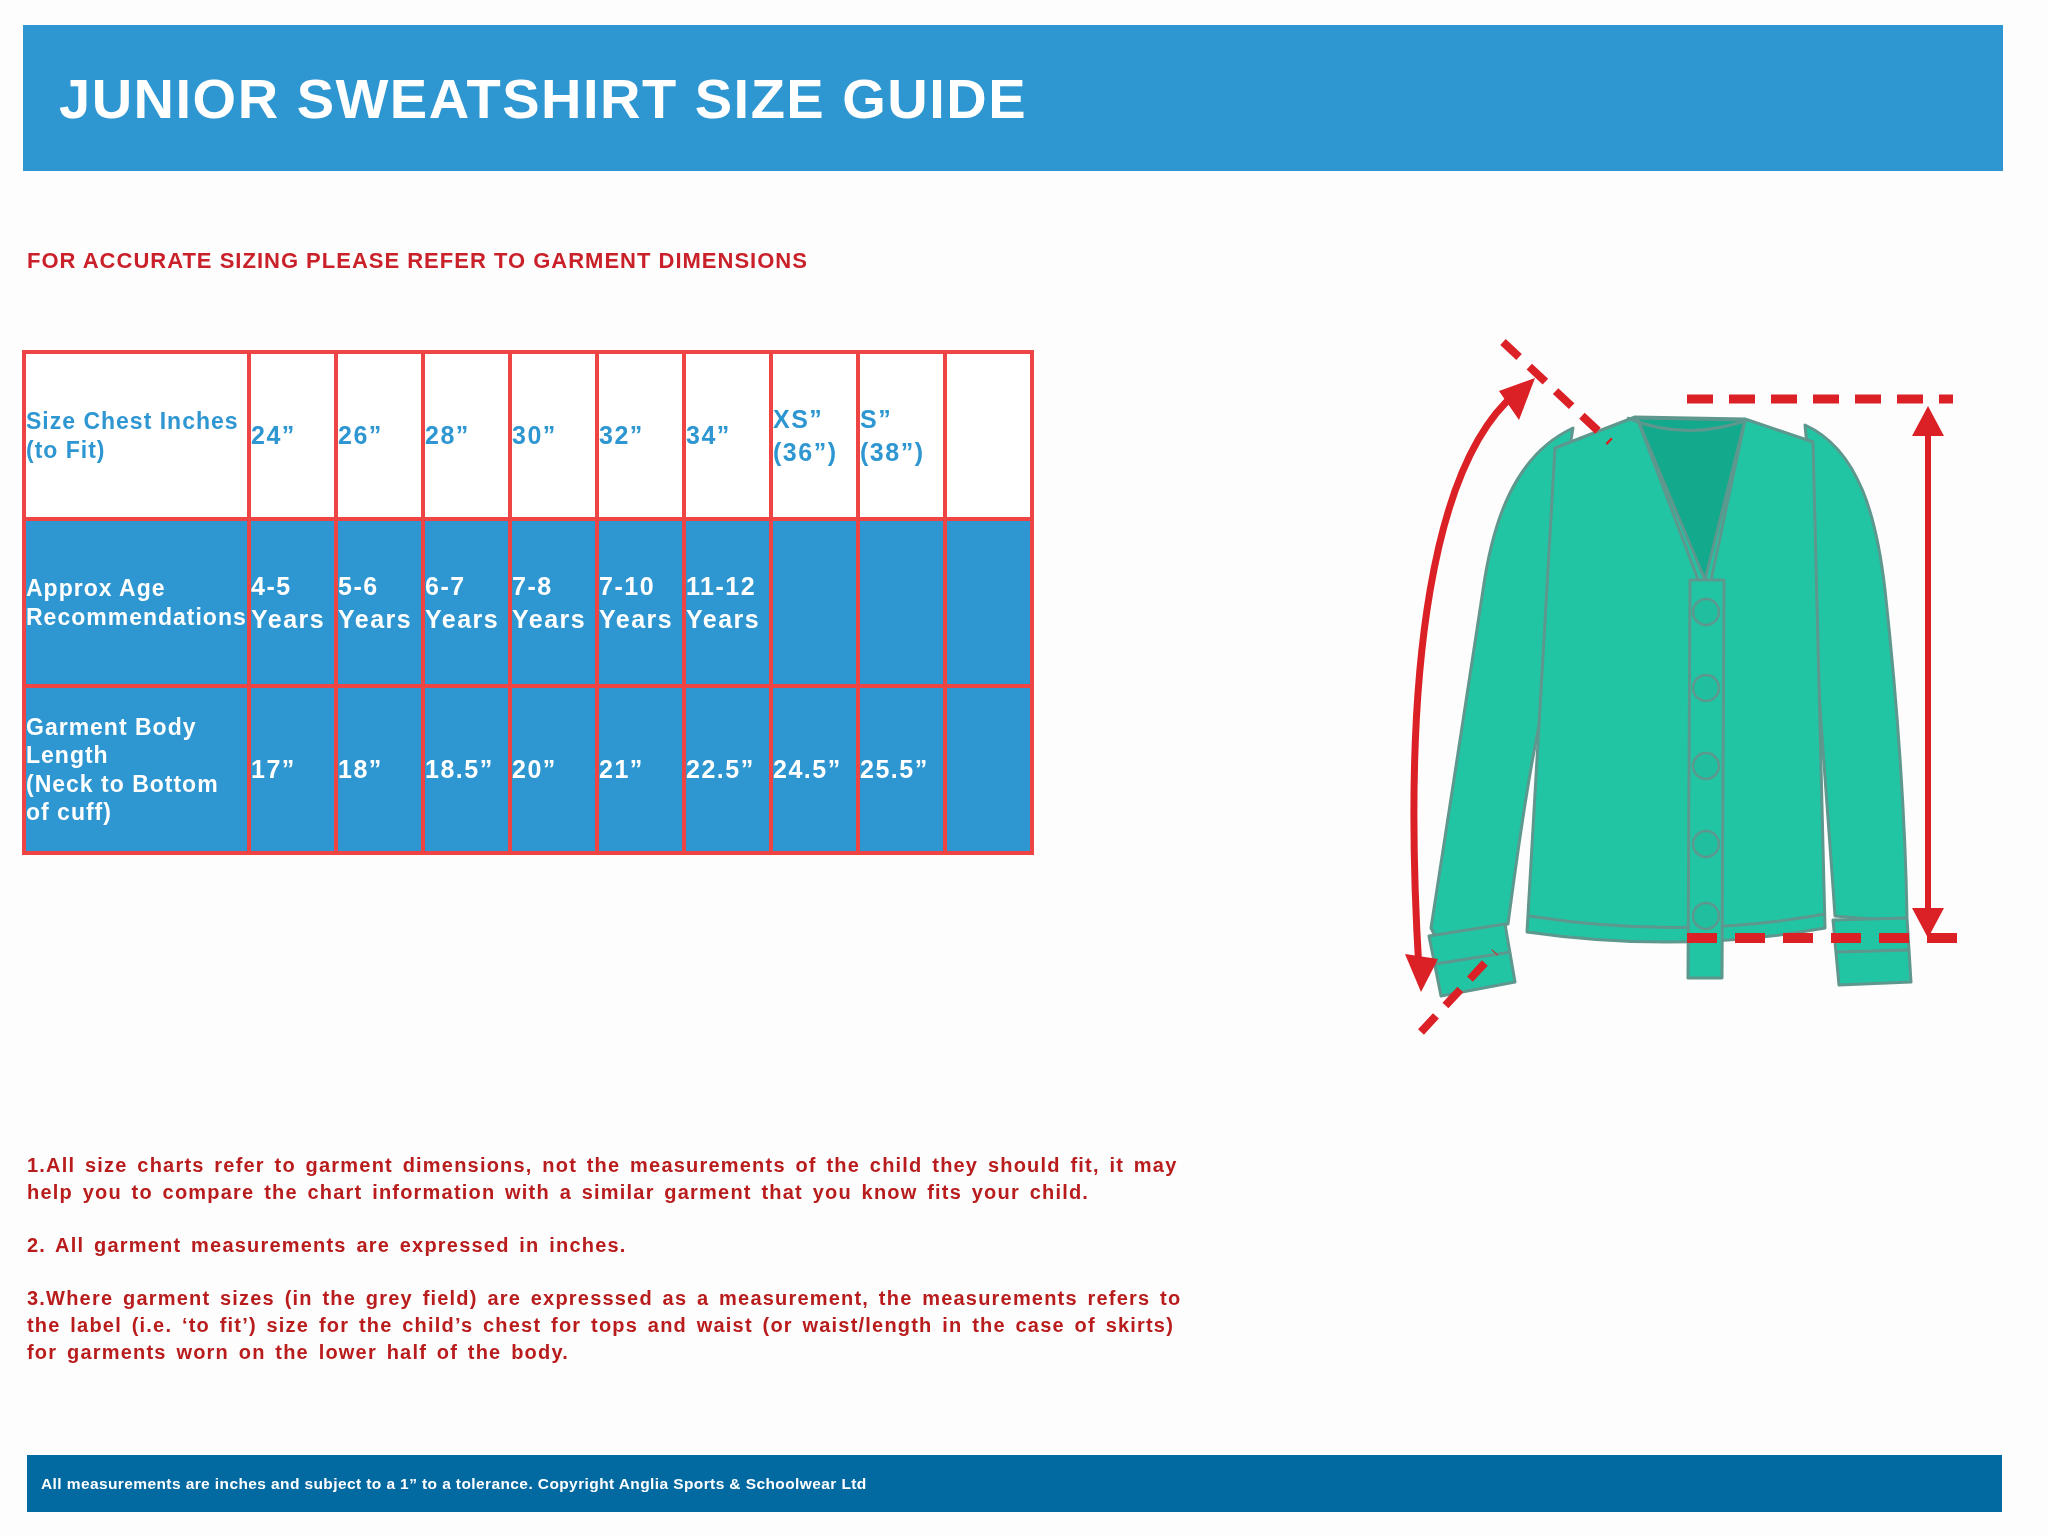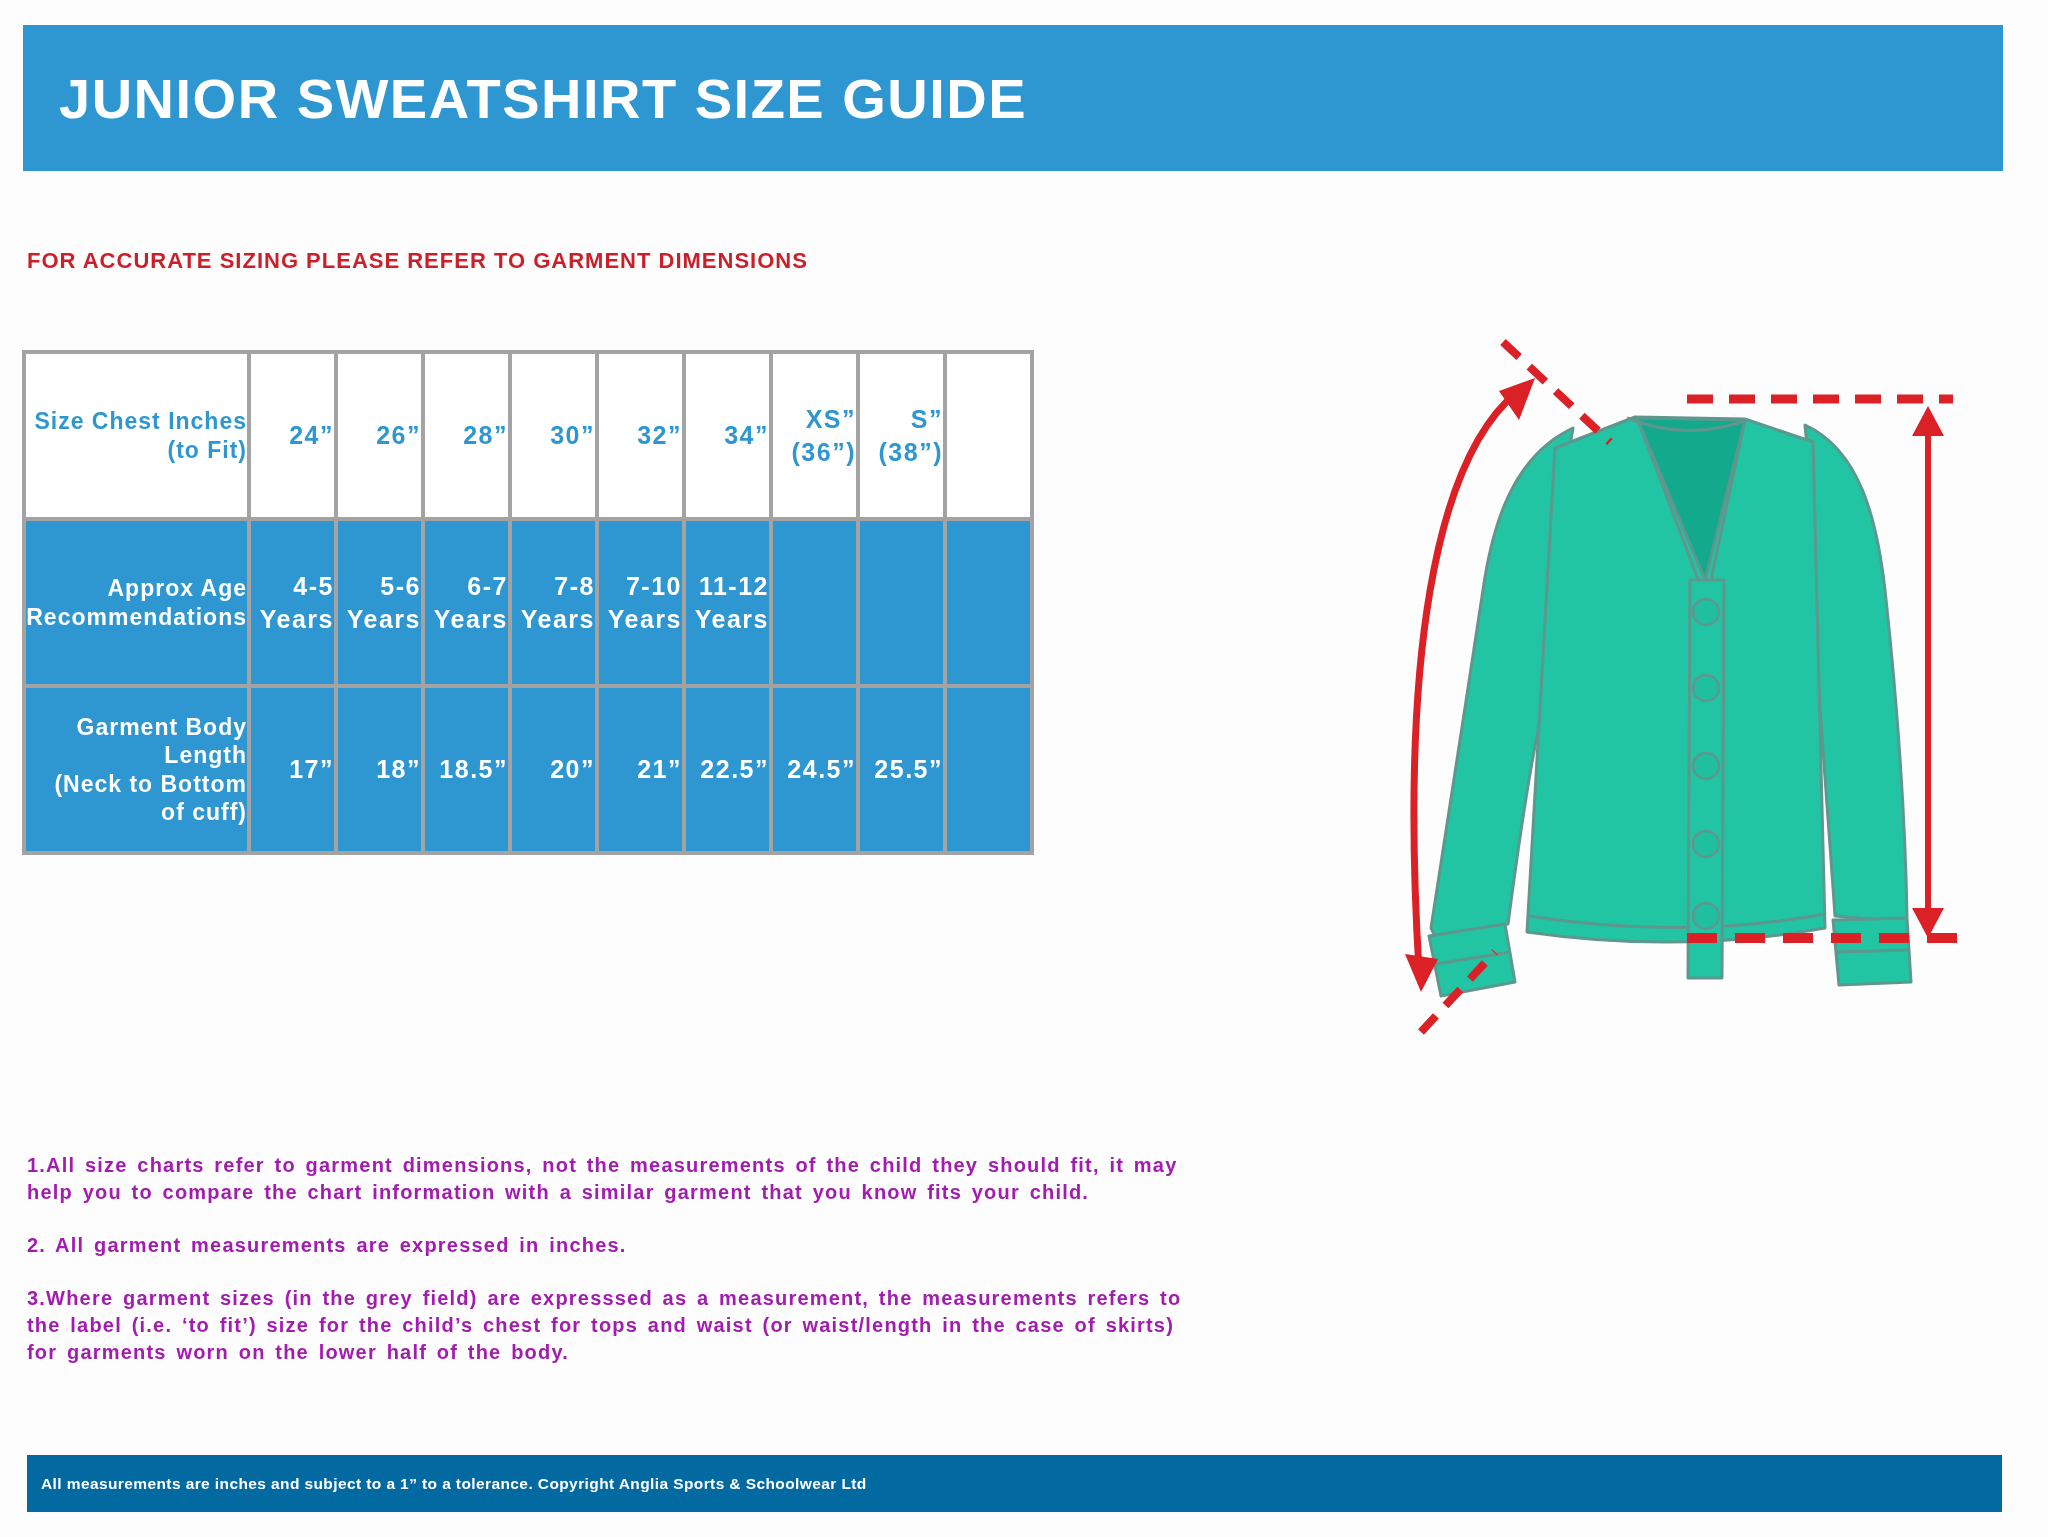--- a/index.html
+++ b/index.html
@@ -9,29 +9,29 @@
   .top-banner{position:absolute;left:23px;top:25px;width:1980px;height:146px;
               background:#2E96D0;display:flex;align-items:center;}
   .top-banner h1{margin:0 0 0 36px;color:#ffffff;font-size:56px;font-weight:bold;
                  letter-spacing:1.5px;white-space:nowrap;}
   
   .red-heading{position:absolute;left:27px;top:248px;color:#C9202A;font-size:22px;
                font-weight:bold;letter-spacing:1px;white-space:nowrap;}
   
   .size-table{position:absolute;left:22px;top:350px;border-collapse:collapse;
               table-layout:fixed;background:#ffffff;}
-  .size-table th,.size-table td{border:4px solid #a3a3a3;text-align:right;
+  .size-table th,.size-table td{border:4px solid #ef4444;text-align:left;
               vertical-align:middle;white-space:pre-line;font-weight:bold;padding:0;}
   .size-table tr{height:167px;}
   .row-white{background:#ffffff;color:#2E96D1;}
   .row-blue{background:#2E96D0;color:#ffffff;}
   .size-table .lbl{font-size:23px;letter-spacing:1px;line-height:1.22;}
   .size-table .val{font-size:25px;letter-spacing:1.5px;line-height:1.3;}
   
-  .notes{position:absolute;left:27px;top:1152px;width:1420px;color:#a21caf;}
+  .notes{position:absolute;left:27px;top:1152px;width:1420px;color:#b91c1c;}
   .note{white-space:pre-line;font-size:20px;font-weight:bold;letter-spacing:1.2px;
         word-spacing:3px;line-height:27px;margin:0 0 26px 0;}
   
   .bottom-banner{position:absolute;left:27px;top:1455px;width:1975px;height:57px;
                  background:#0369a1;display:flex;align-items:center;}
   .bottom-banner p{margin:0 0 0 14px;color:#ffffff;font-size:15.5px;font-weight:bold;
                    letter-spacing:0.4px;white-space:nowrap;}
   
   .illustration{position:absolute;left:1405px;top:330px;width:625px;height:740px;}
 </style>

